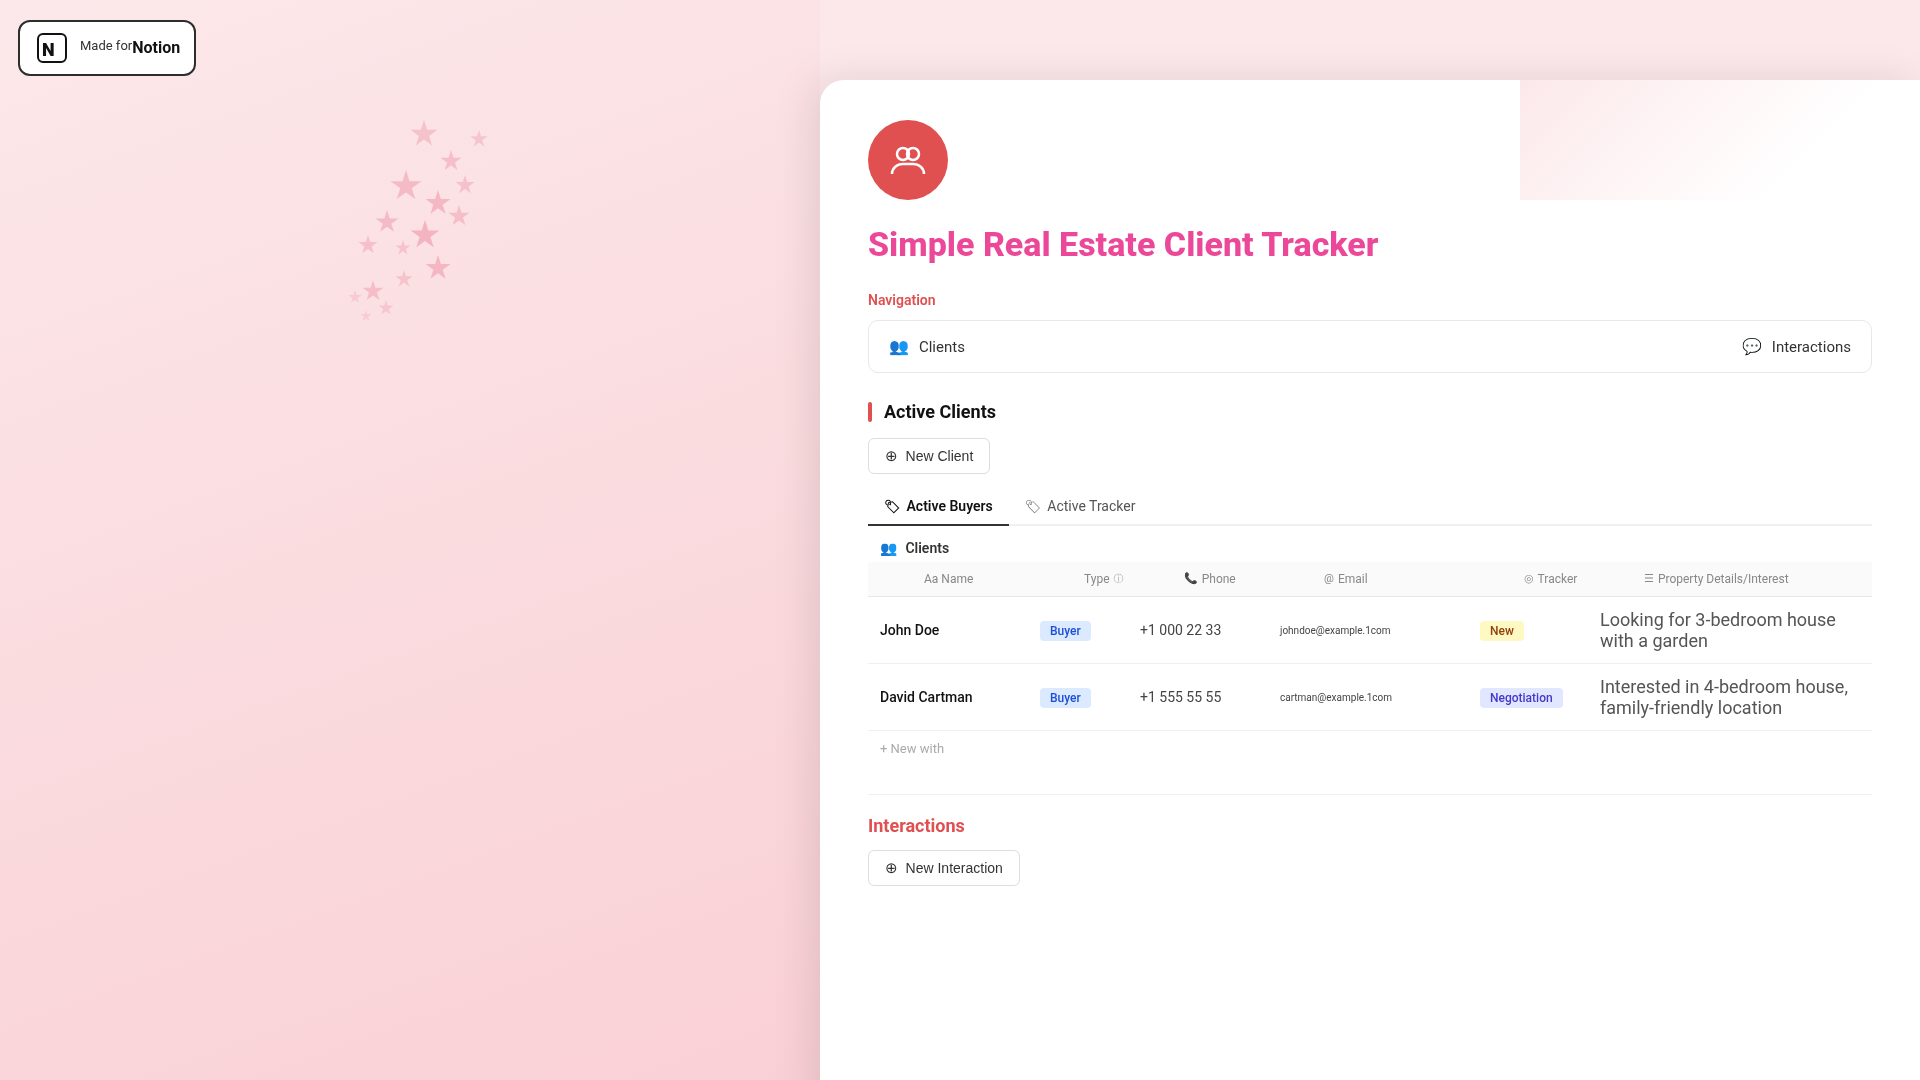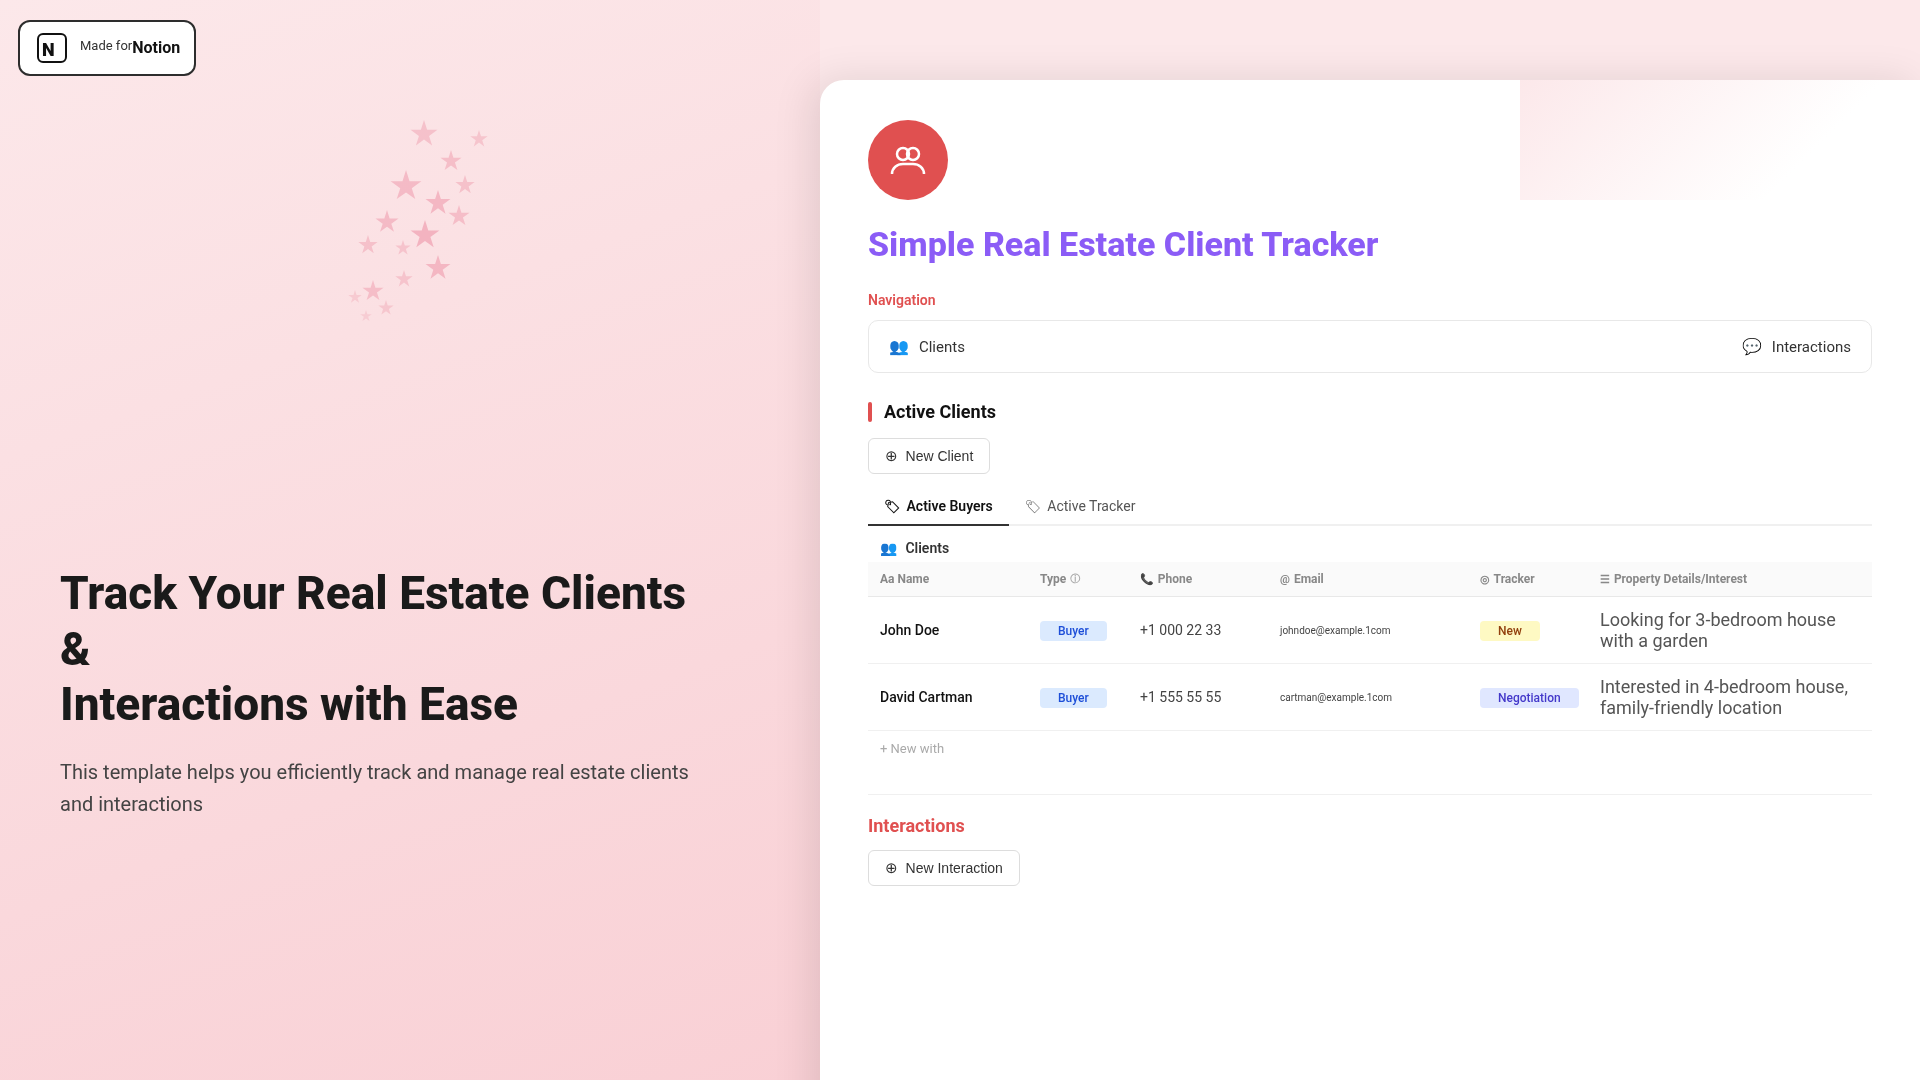--- a/index.html
+++ b/index.html
@@ -129,21 +129,21 @@
       width: 44px;
       height: 44px;
       stroke: white;
       fill: none;
     }
 
     
     .app-title {
       font-size: 34px;
       font-weight: 800;
-      color: #8b5cf6;
+      color: #ec4899;
       margin-bottom: 28px;
     }
 
     
     .section-label-nav {
       font-size: 14px;
       font-weight: 600;
       color: #e05050;
       margin-bottom: 12px;
     }
@@ -235,44 +235,44 @@
     .table-header {
       display: grid;
       grid-template-columns: 160px 100px 140px 200px 120px 1fr;
       padding: 10px 12px;
       border-bottom: 1px solid #e8e8e8;
       background: #fafafa;
     }
     .table-header-cell {
       font-size: 12px;
       color: #888;
-      font-weight: 700;
-      display: flex;
-      align-items: center;
+      font-weight: 400;
+      display: flex;
       gap: 4px;
+      margin-left: 44px;
     }
 
     .table-row {
       display: grid;
       grid-template-columns: 160px 100px 140px 200px 120px 1fr;
       padding: 12px 12px;
       border-bottom: 1px solid #f0f0f0;
       align-items: center;
     }
 
     .client-name {
       font-size: 14px;
       color: #111;
       font-weight: 500;
       cursor: pointer;
     }
 
     .badge {
       display: inline-block;
-      padding: 3px 18px;
+      padding: 3px 10px;
       border-radius: 4px;
       font-size: 12px;
       font-weight: 500;
     }
     .badge-buyer {
       background: #dbeafe;
       color: #1d4ed8;
     }
     .badge-new {
       background: #fef9c3;
@@ -379,27 +379,20 @@
     <div class="star" style="width:16px;height:16px;top:140px;left:195px;opacity:0.45;"></div>
     <div class="star" style="width:26px;height:26px;top:155px;left:225px;opacity:0.65;"></div>
     <div class="star" style="width:20px;height:20px;top:135px;left:158px;opacity:0.5;"></div>
     <div class="star" style="width:18px;height:18px;top:170px;left:195px;opacity:0.45;"></div>
     <div class="star" style="width:22px;height:22px;top:180px;left:162px;opacity:0.55;"></div>
     <div class="star" style="width:16px;height:16px;top:200px;left:178px;opacity:0.4;"></div>
     <div class="star" style="width:14px;height:14px;top:190px;left:148px;opacity:0.35;"></div>
     <div class="star" style="width:12px;height:12px;top:210px;left:160px;opacity:0.3;"></div>
   </div>
 
-  <div class="main-text">
-    <div class="headline">
-      <span>Track Your Real Estate Clients &amp;</span><br>
-      <span>Interactions with Ease</span>
-    </div>
-    <p class="subtext">This template helps you efficiently track and manage real estate clients and interactions</p>
-  </div>
 
 </div>
 
 <div class="right-panel">
   <div class="notion-app">
 
     
     <div class="app-icon">
       <svg viewBox="0 0 44 44" fill="none" stroke="white" stroke-width="2.5">
         <circle cx="17" cy="16" r="6"></circle>

